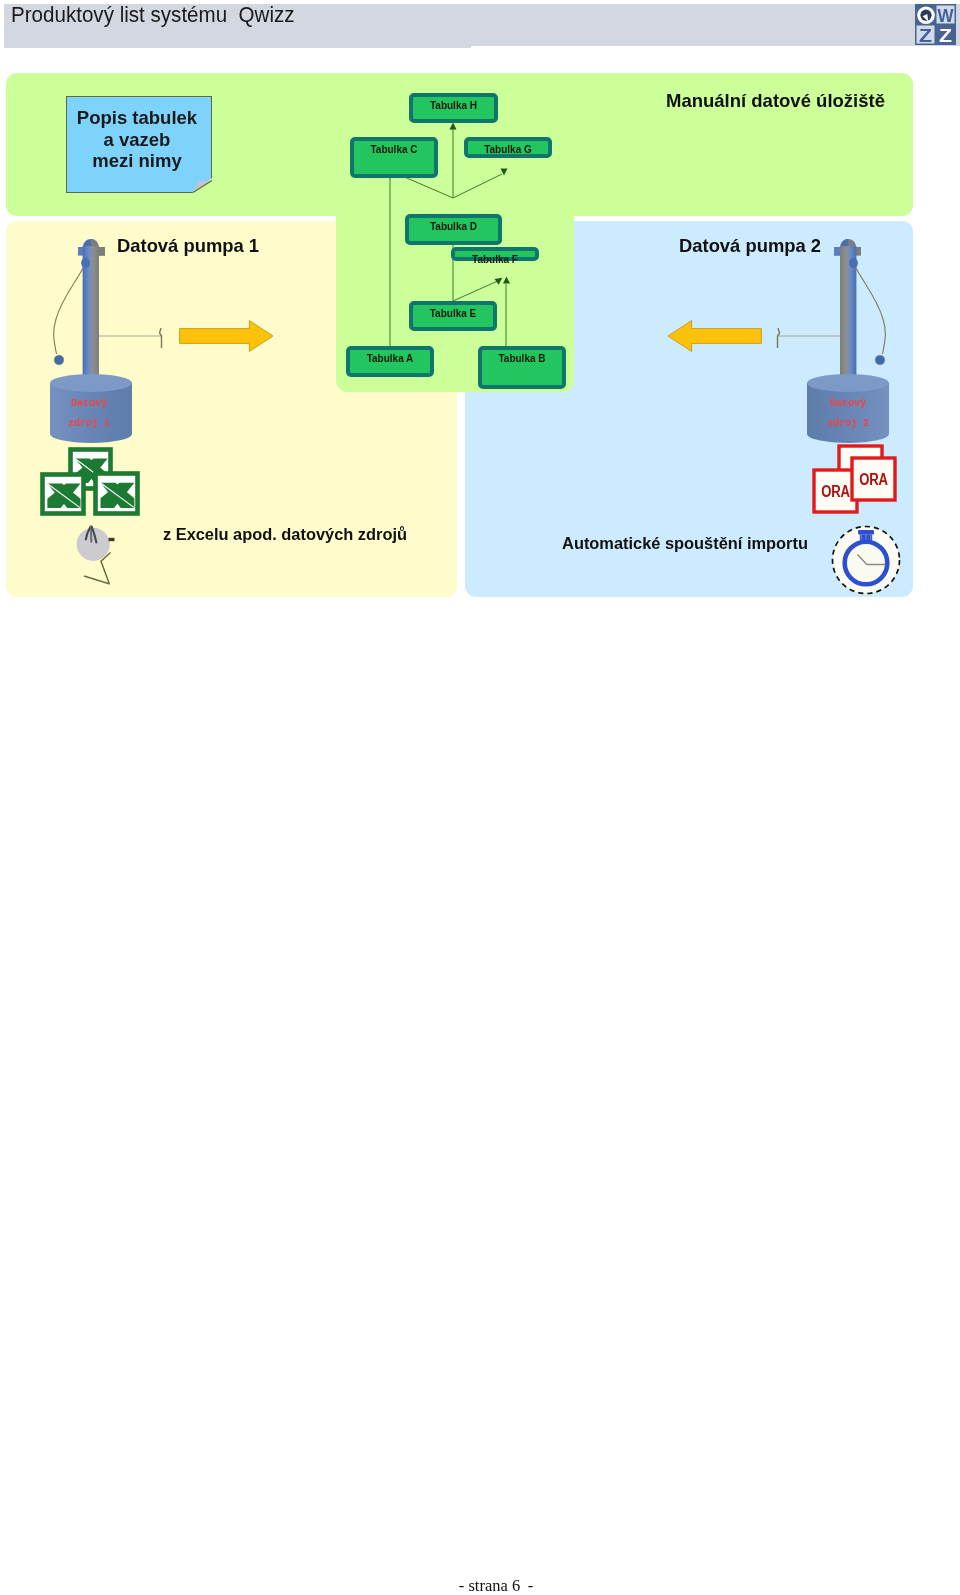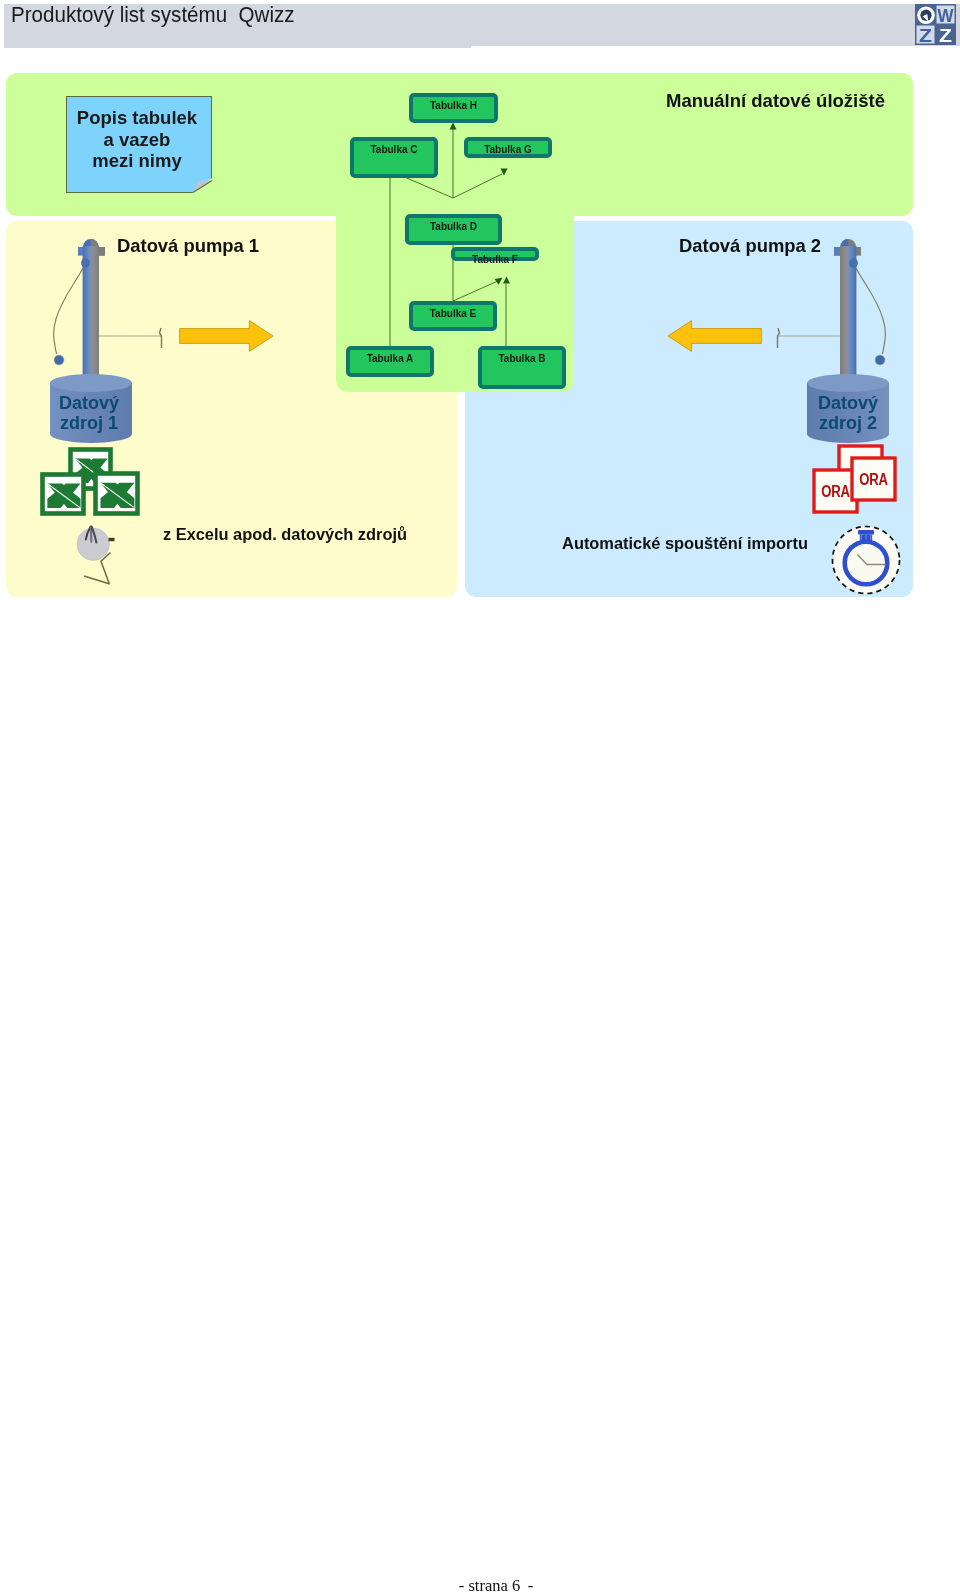--- a/index.html
+++ b/index.html
@@ -56,22 +56,22 @@
   .gfx{position:absolute;}
   #pump1{left:40px;top:236px;}
   #pump2{left:739px;top:236px;}
   #arrow-right{left:179px;top:320px;}
   #arrow-left{left:667px;top:320px;}
   #excel-icons{left:28px;top:442px;}
   #person{left:62px;top:524px;}
   #oracle-icons{left:810px;top:441px;}
   #stopwatch{left:828px;top:524px;}
   #links{position:absolute;left:0;top:0;pointer-events:none;}
-  .srclabel{position:absolute;font-weight:bold;font-size:18px;line-height:19.5px;
-      text-align:center;color:#0c4a6e;}
+  .srclabel{position:absolute;font-weight:bold;font-size:10px;line-height:19.5px;
+      text-align:center;color:#ef4444;font-family:Liberation Mono, monospace;}
   #src1-label{left:47px;top:394px;width:84px;}
   #src2-label{left:806px;top:394px;width:84px;}
 
   
   #footer{position:absolute;left:0;top:1576px;width:960px;text-align:center;
       font-family:"Liberation Serif",serif;font-size:16.5px;color:#111;margin-left:16px;}
 </style>
 </head>
 <body>
 

